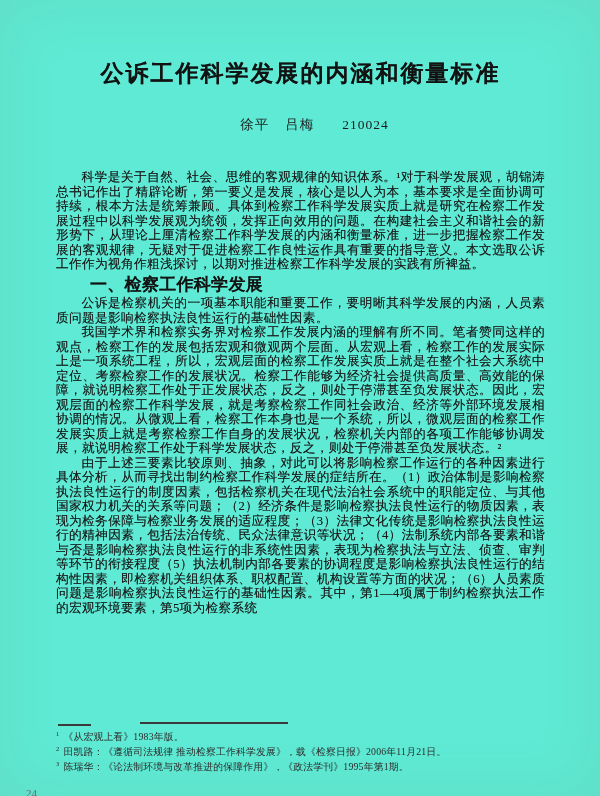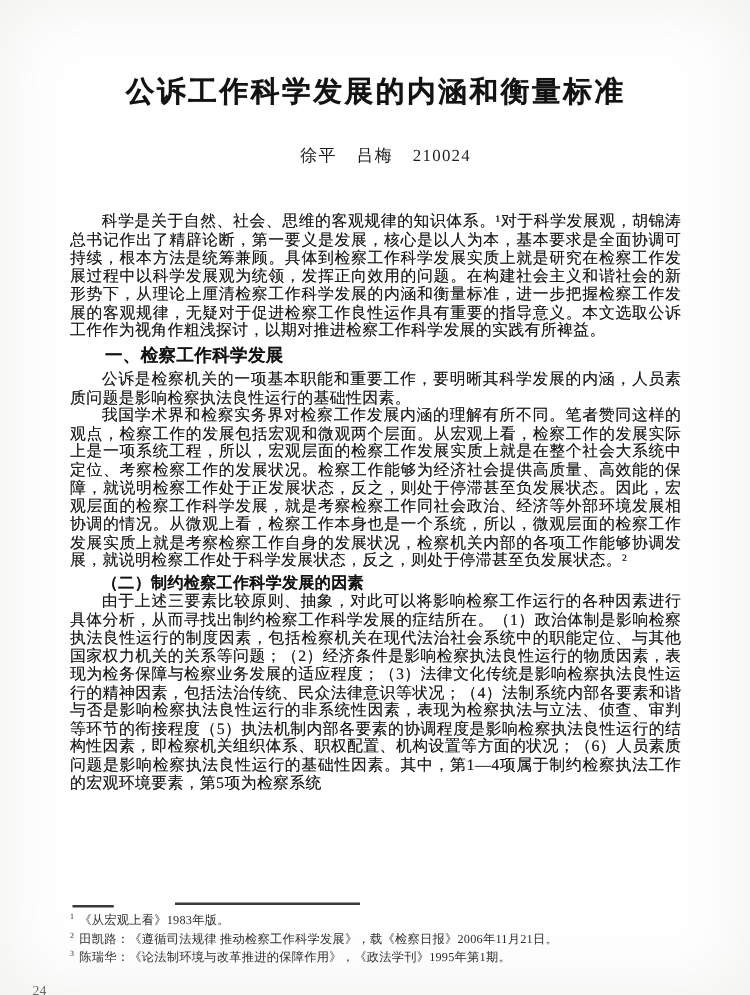--- a/index.html
+++ b/index.html
@@ -2,21 +2,21 @@
 <html><head>
 <meta charset="utf-8">
 <style>
   * { box-sizing: border-box; }
   html, body { margin: 0; padding: 0; background: #d8d8d4; }
   .page {
     position: relative;
     width: 600px;
     height: 796px;
     margin: 0 auto;
-    background: #ffffff;
+    background: #5eead4;
     overflow: hidden;
     box-shadow: inset 0 0 60px rgba(120,120,110,0.12);
     font-family: "Liberation Serif", "DejaVu Serif", serif;
     color: #1c1c1c;
   }
   .scan {
     filter: blur(0.25px) contrast(1.02);
   }
   .content {
     position: absolute;
@@ -36,40 +36,40 @@
   .byline {
     margin-top: 27px;
     display: flex;
     justify-content: center;
     align-items: baseline;
     font-size: 13.5px;
     letter-spacing: 1px;
     color: #1e1e1e;
   }
   .byline span { white-space: nowrap; }
-  .byline .gap-lg { margin-left: 16px; }
+  .byline .gap-lg { margin-left: 28px; }
   .byline .gap-md { margin-left: 16px; font-family: Liberation Serif, serif; }
   .bodytext {
     margin-top: 36px;
     height: 552px;
     overflow: hidden;
     font-size: 12.7px;
     line-height: 14.5px;
     letter-spacing: 0.3px;
     text-align: justify;
     color: #1b1b1b;
     text-shadow: 0 0 0.45px rgba(10,10,10,0.5);
   }
   .para {
     margin: 0;
     text-indent: 2em;
   }
   .h-sec {
     margin: 7px 0 3px 0;
-    font-size: 14px;
+    font-size: 17px;
     font-weight: bold;
     text-indent: 2em;
     color: #141414;
     font-family: Liberation Mono, monospace;
   }
   .h-sub {
     margin: 3px 0 1px 0;
     font-size: 12.8px;
     font-weight: bold;
     text-indent: 2em;
@@ -122,21 +122,20 @@
         <span class="gap-lg">徐平</span>
         <span class="gap-md">吕梅</span>
         <span class="gap-lg">210024</span>
       </div>
 
       <div class="bodytext">
         <p class="para">科学是关于自然、社会、思维的客观规律的知识体系。¹对于科学发展观，胡锦涛总书记作出了精辟论断，第一要义是发展，核心是以人为本，基本要求是全面协调可持续，根本方法是统筹兼顾。具体到检察工作科学发展实质上就是研究在检察工作发展过程中以科学发展观为统领，发挥正向效用的问题。在构建社会主义和谐社会的新形势下，从理论上厘清检察工作科学发展的内涵和衡量标准，进一步把握检察工作发展的客观规律，无疑对于促进检察工作良性运作具有重要的指导意义。本文选取公诉工作作为视角作粗浅探讨，以期对推进检察工作科学发展的实践有所裨益。</p>
         <h2 class="h-sec">一、检察工作科学发展</h2>
         <p class="para">公诉是检察机关的一项基本职能和重要工作，要明晰其科学发展的内涵，人员素质问题是影响检察执法良性运行的基础性因素。</p>
         <p class="para">我国学术界和检察实务界对检察工作发展内涵的理解有所不同。笔者赞同这样的观点，检察工作的发展包括宏观和微观两个层面。从宏观上看，检察工作的发展实际上是一项系统工程，所以，宏观层面的检察工作发展实质上就是在整个社会大系统中定位、考察检察工作的发展状况。检察工作能够为经济社会提供高质量、高效能的保障，就说明检察工作处于正发展状态，反之，则处于停滞甚至负发展状态。因此，宏观层面的检察工作科学发展，就是考察检察工作同社会政治、经济等外部环境发展相协调的情况。从微观上看，检察工作本身也是一个系统，所以，微观层面的检察工作发展实质上就是考察检察工作自身的发展状况，检察机关内部的各项工作能够协调发展，就说明检察工作处于科学发展状态，反之，则处于停滞甚至负发展状态。²</p>
-        <h3 class="h-sub">（二）制约检察工作科学发展的因素</h3>
         <p class="para">由于上述三要素比较原则、抽象，对此可以将影响检察工作运行的各种因素进行具体分析，从而寻找出制约检察工作科学发展的症结所在。（1）政治体制是影响检察执法良性运行的制度因素，包括检察机关在现代法治社会系统中的职能定位、与其他国家权力机关的关系等问题；（2）经济条件是影响检察执法良性运行的物质因素，表现为检务保障与检察业务发展的适应程度；（3）法律文化传统是影响检察执法良性运行的精神因素，包括法治传统、民众法律意识等状况；（4）法制系统内部各要素和谐与否是影响检察执法良性运行的非系统性因素，表现为检察执法与立法、侦查、审判等环节的衔接程度（5）执法机制内部各要素的协调程度是影响检察执法良性运行的结构性因素，即检察机关组织体系、职权配置、机构设置等方面的状况；（6）人员素质问题是影响检察执法良性运行的基础性因素。其中，第1—4项属于制约检察执法工作的宏观环境要素，第5项为检察系统</p>
       </div>
 
     </div>
 
     <div class="footnotes">
       <div class="fn-rules">
         <div class="fn-rule-short"></div>
         <div class="fn-rule-long"></div>
       </div>

